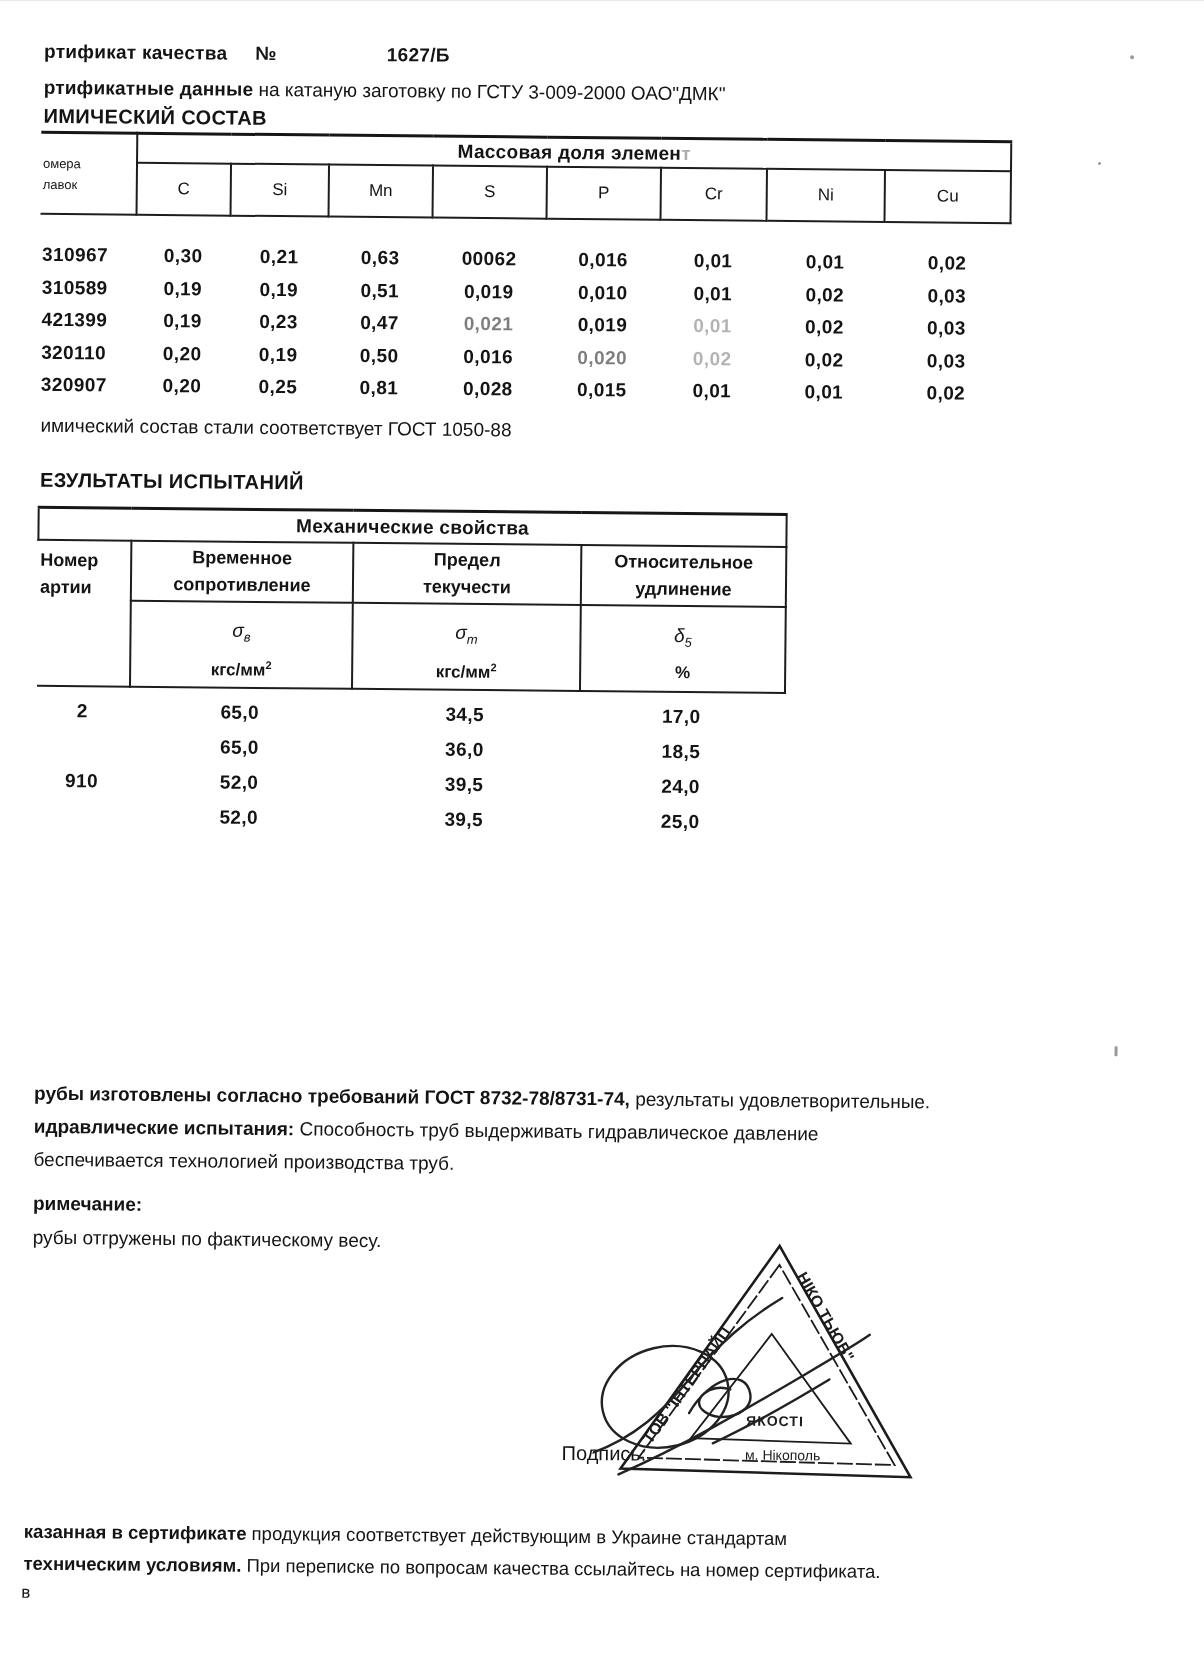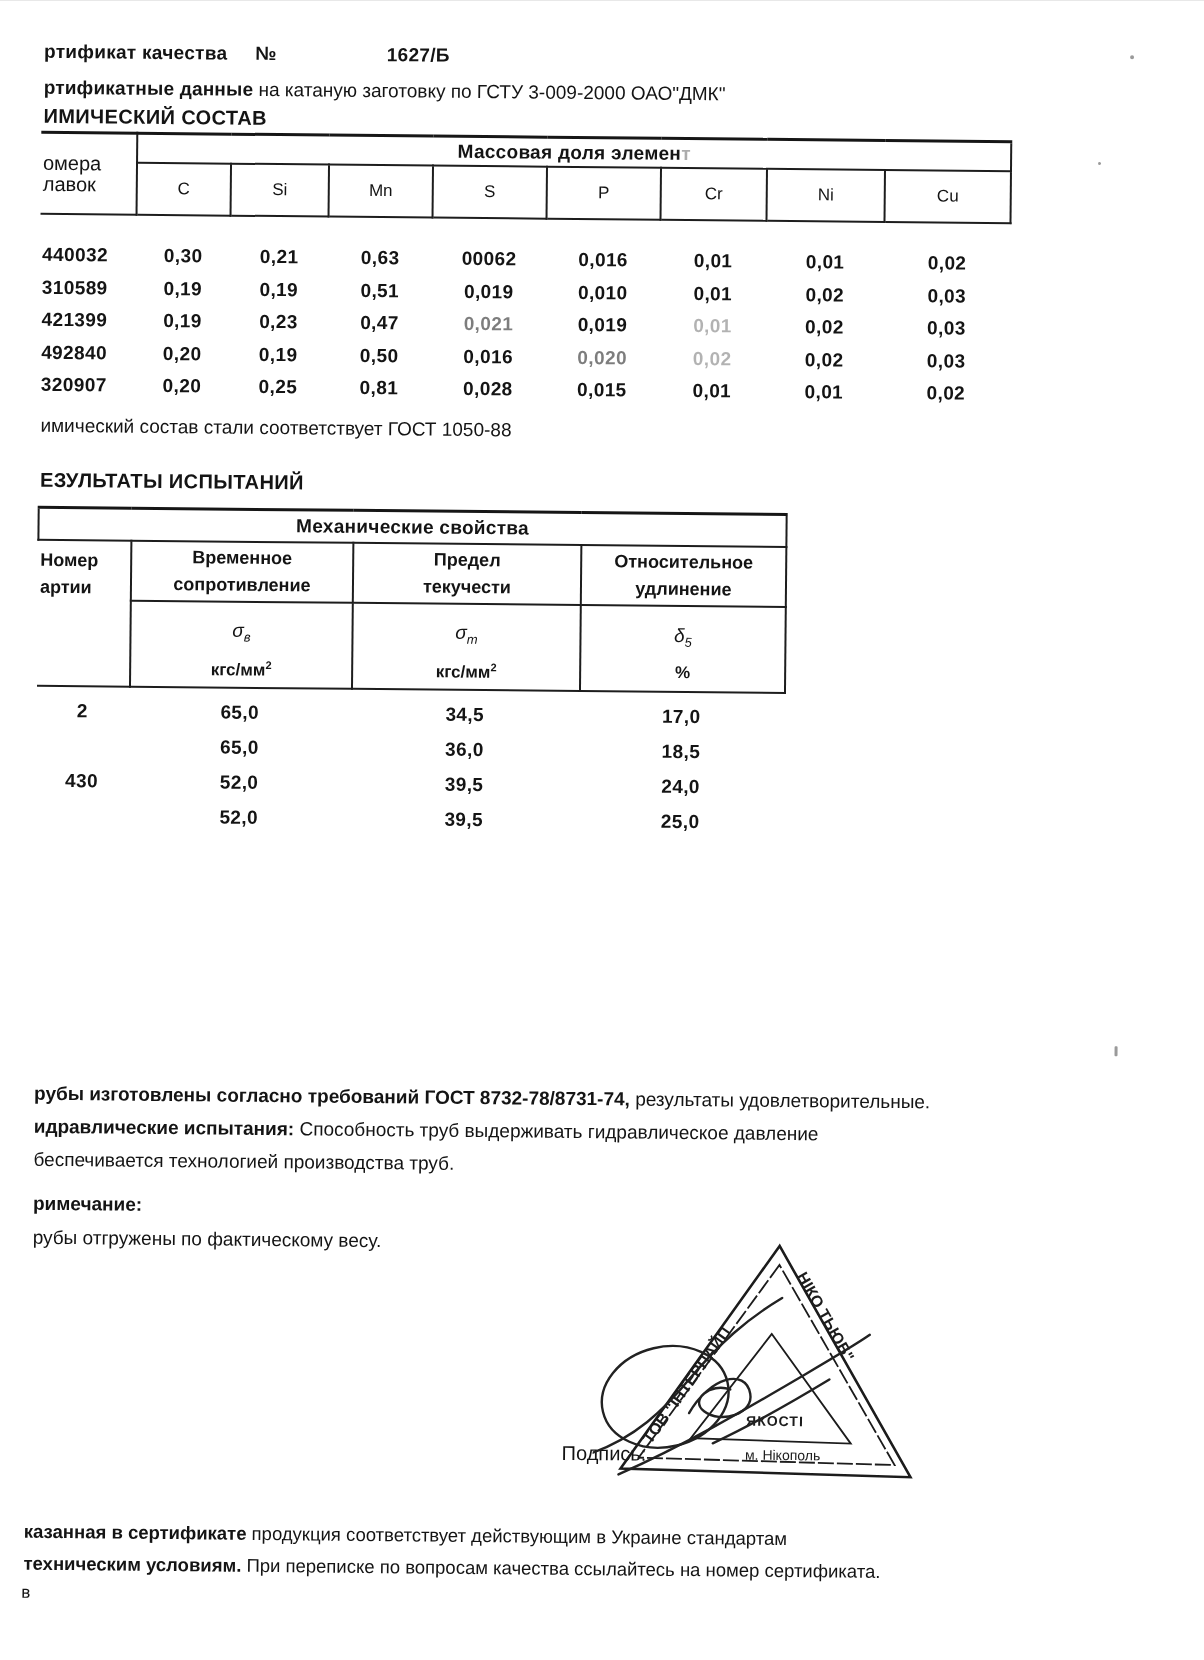--- a/index.html
+++ b/index.html
@@ -15,21 +15,21 @@
   .h1{left:44px;top:40px;font-size:19px;font-weight:bold;letter-spacing:.3px;}
   .h1 .num-sign{display:inline-block;margin-left:28px;}
   .h1 .num{display:inline-block;margin-left:110px;}
   .h2{left:44px;top:76px;font-size:19px;}
   .h2 b{letter-spacing:.2px;}
   .h3{left:44px;top:104px;font-size:20px;font-weight:bold;letter-spacing:.4px;}
   
   table{border-collapse:collapse;table-layout:fixed;}
   .chem{left:42px;top:130px;width:970px;border-top:3px solid #161616;}
   .chem td{border:2px solid #1d1d1d;text-align:center;padding:0;}
-  .chem td.first{border-left:none;text-align:left;font-size:20px;line-height:21px;padding-left:2px;}
+  .chem td.first{border-left:none;text-align:left;font-size:13px;line-height:21px;padding-left:2px;}
   .chem td.span{height:27px;font-size:19px;font-weight:bold;letter-spacing:.3px;}
   .chem tr.cols td{height:50px;font-size:17px;}
   .fadeTail{opacity:.35;}
   .mech{left:42px;top:505px;width:748px;border-top:3px solid #161616;}
   .mech td{border:2px solid #1d1d1d;text-align:center;padding:0;}
   .mech td.first{border-left:none;text-align:left;vertical-align:top;
     font-size:18px;font-weight:bold;line-height:26px;padding:6px 0 0 2px;}
   .mech td.span{height:30px;font-size:19px;font-weight:bold;letter-spacing:.3px;}
   .mech tr.hdr td{height:58px;font-size:18px;font-weight:bold;line-height:27px;}
   .mech tr.sub td{height:84px;font-size:18px;}
@@ -103,21 +103,21 @@
       <td>S</td>
       <td>P</td>
       <td>Cr</td>
       <td>Ni</td>
       <td>Cu</td>
     </tr>
   </tbody>
       </table>
 
   <div class="abs grid chemgrid">
-    <div class="c l">440032</div>
+    <div class="c l">310967</div>
     <div class="c">0,30</div>
     <div class="c">0,21</div>
     <div class="c">0,63</div>
     <div class="c">00062</div>
     <div class="c">0,016</div>
     <div class="c">0,01</div>
     <div class="c">0,01</div>
     <div class="c">0,02</div>
 
     <div class="c l">310589</div>
@@ -133,21 +133,21 @@
     <div class="c l">421399</div>
     <div class="c">0,19</div>
     <div class="c">0,23</div>
     <div class="c">0,47</div>
     <div class="c fade1">0,021</div>
     <div class="c">0,019</div>
     <div class="c fade2">0,01</div>
     <div class="c">0,02</div>
     <div class="c">0,03</div>
 
-    <div class="c l">492840</div>
+    <div class="c l">320110</div>
     <div class="c">0,20</div>
     <div class="c">0,19</div>
     <div class="c">0,50</div>
     <div class="c">0,016</div>
     <div class="c fade1">0,020</div>
     <div class="c fade2">0,02</div>
     <div class="c">0,02</div>
     <div class="c">0,03</div>
 
     <div class="c l">320907</div>
@@ -215,21 +215,21 @@
     <div class="c">2</div>
     <div class="c">65,0</div>
     <div class="c">34,5</div>
     <div class="c">17,0</div>
 
     <div class="c"></div>
     <div class="c">65,0</div>
     <div class="c">36,0</div>
     <div class="c">18,5</div>
 
-    <div class="c">430</div>
+    <div class="c">910</div>
     <div class="c">52,0</div>
     <div class="c">39,5</div>
     <div class="c">24,0</div>
 
     <div class="c"></div>
     <div class="c">52,0</div>
     <div class="c">39,5</div>
     <div class="c">25,0</div>
   </div>
 

